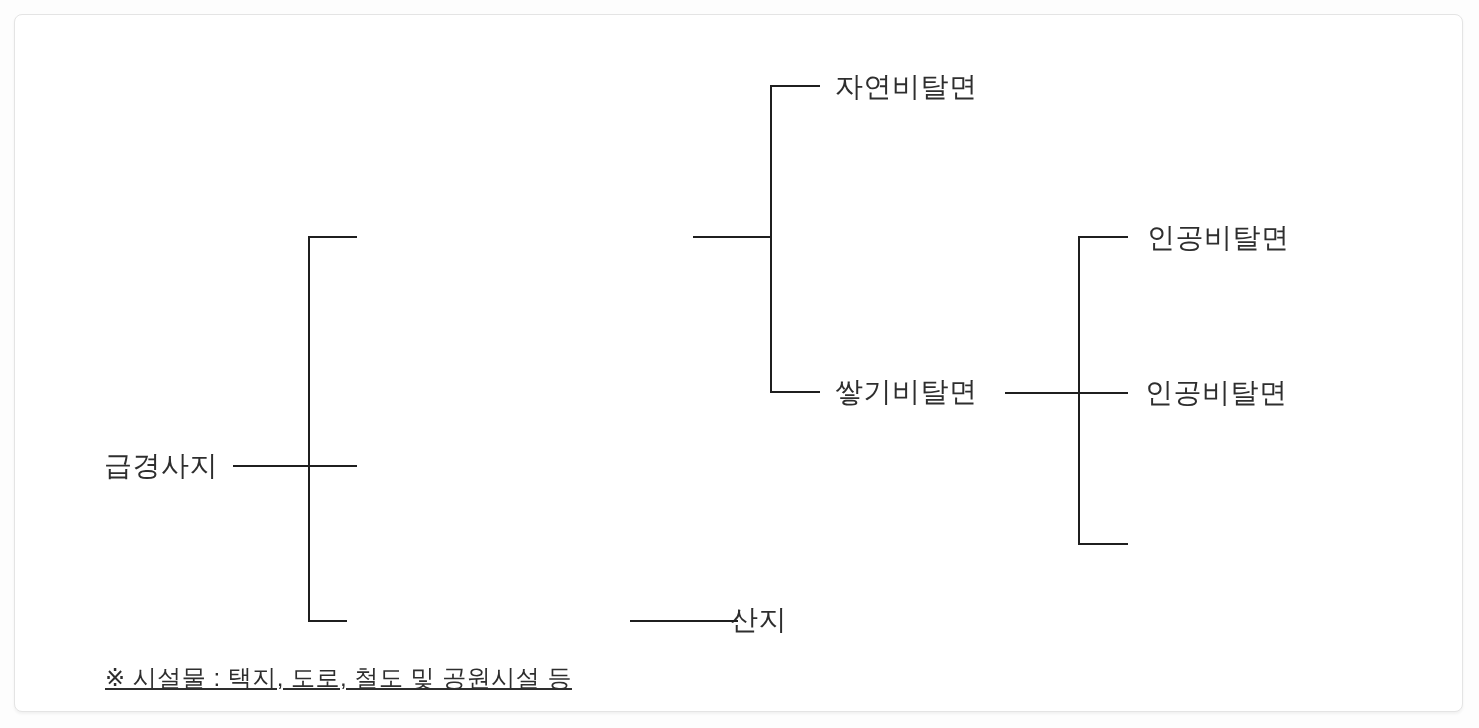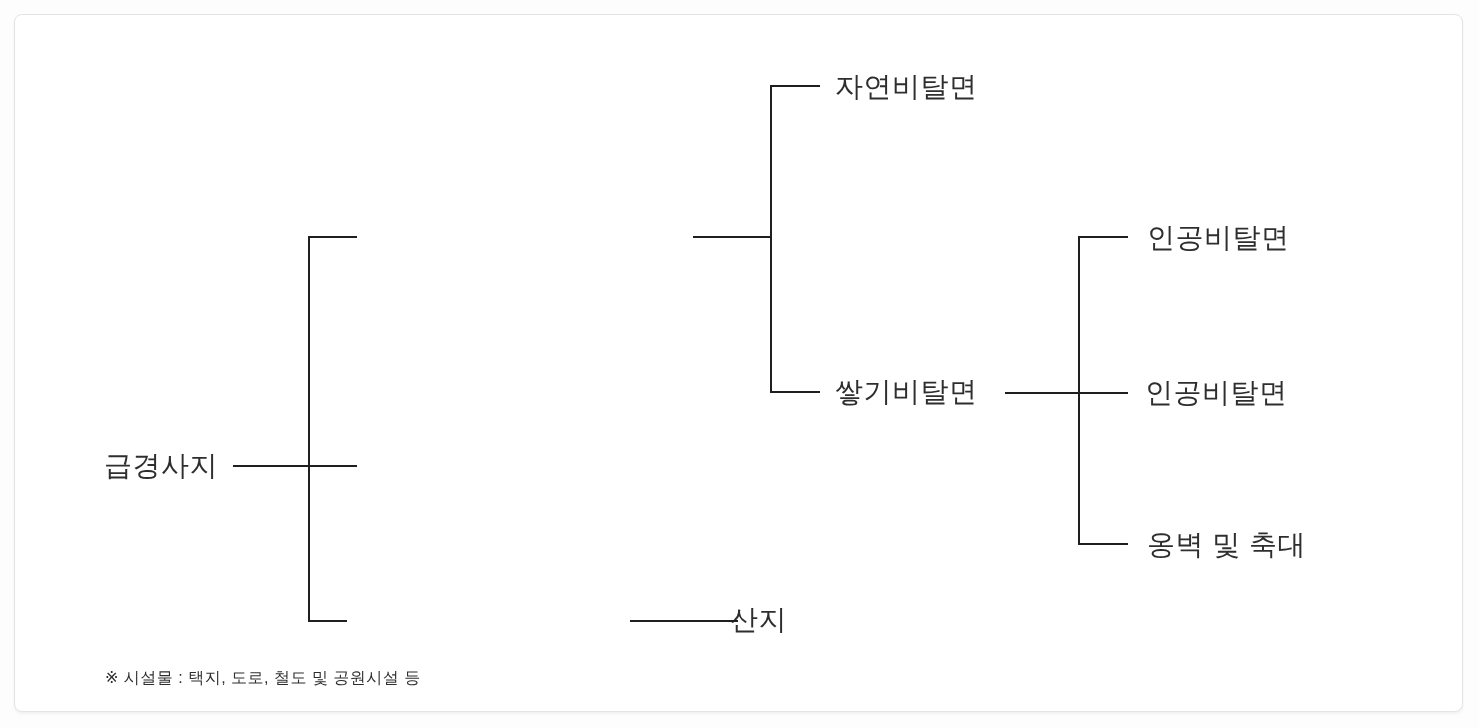--- a/index.html
+++ b/index.html
@@ -33,24 +33,25 @@
     position: absolute;
     transform: translateY(-50%);
     font-size: 28px;
     letter-spacing: 0.5px;
     color: var(--text-color);
     white-space: nowrap;
   }
   .note {
     position: absolute;
     transform: translateY(-50%);
-    font-size: 16px;
+    font-size: 24px;
     letter-spacing: 0.5px;
     color: var(--text-color);
     white-space: nowrap;
+    text-decoration: underline;
   }
   .lh {
     position: absolute;
     height: 2px;
     background: var(--line-color);
   }
   .lv {
     position: absolute;
     width: 2px;
     background: var(--line-color);
@@ -70,21 +71,20 @@
   <div class="node" style="left:835px; top:87px">자연비탈면</div>
 
   <div class="node" style="left:835px; top:392px">쌓기비탈면</div>
 
   <div class="node" style="left:730px; top:620px">산지</div>
 
   <div class="node" style="left:1147px; top:238px">인공비탈면</div>
 
   <div class="node" style="left:1145px; top:393px">인공비탈면</div>
 
-  <div class="node" style="left:1147px; top:545px">옹벽 및 축대</div>
 
   <div class="note" style="left:105px; top:678px">※ 시설물 : 택지, 도로, 철도 및 공원시설 등</div>
 
   <div class="lv" style="left:308px; top:236px; height:386px"></div>
   <div class="lv" style="left:770px; top:85px; height:308px"></div>
   <div class="lv" style="left:1078px; top:236px; height:309px"></div>
 
   <div class="lh" style="left:233px; top:465px; width:124px"></div>
 
   <div class="lh" style="left:308px; top:236px; width:49px"></div>

